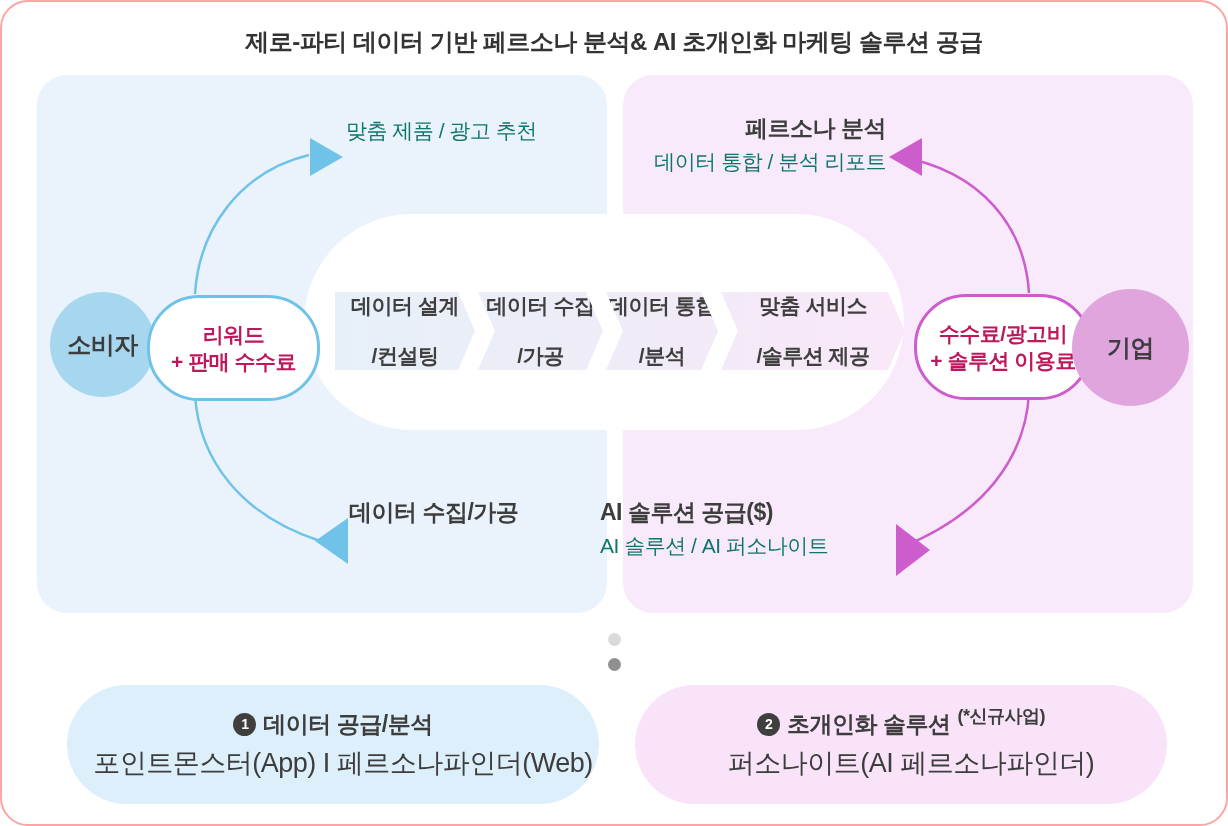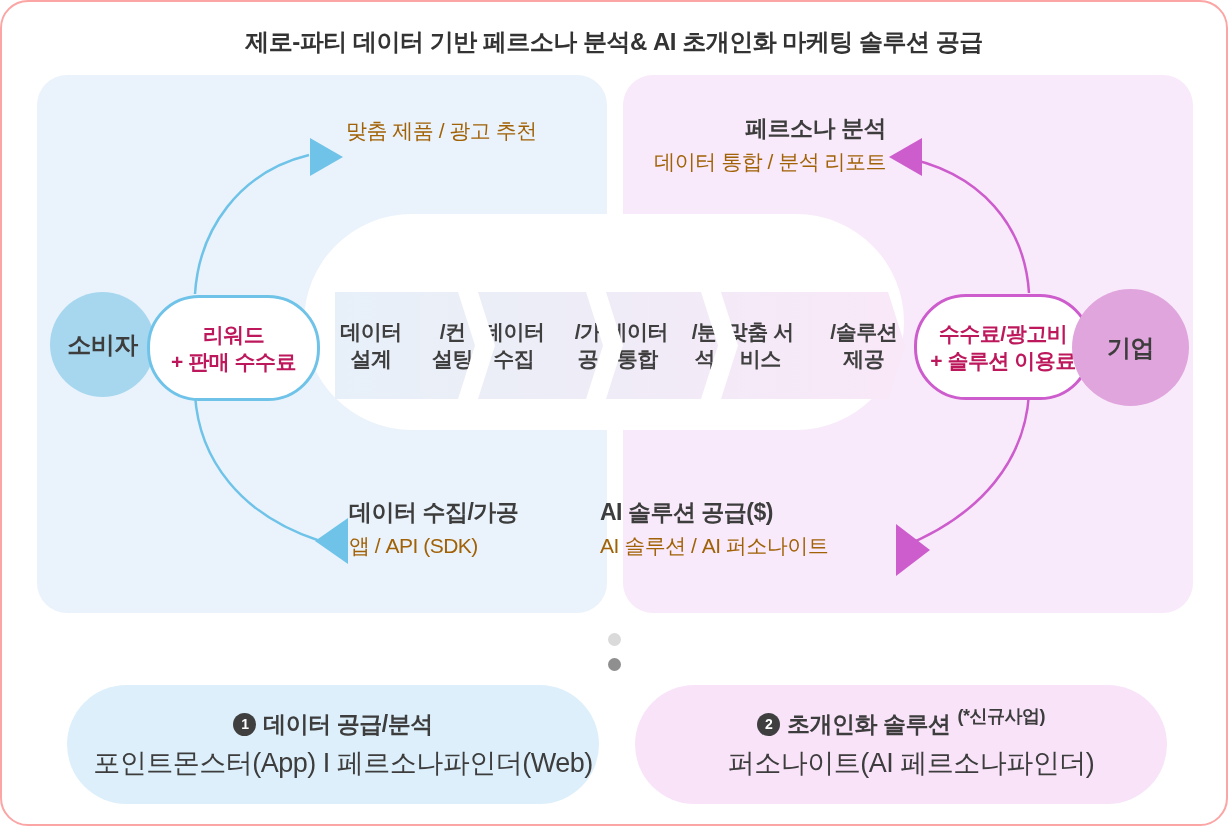--- a/index.html
+++ b/index.html
@@ -27,35 +27,35 @@
 
   .pill{
     display:flex;flex-direction:column;align-items:center;justify-content:center;
     background:#ffffff;border-radius:52px;font-size:21px;font-weight:bold;color:#be185d;
     line-height:1.3;letter-spacing:-0.5px;text-align:center;
   }
   .pill-left{left:145px;top:293px;width:167px;height:100px;border:3px solid #6fc3e8;}
   .pill-right{left:912px;top:292px;width:172px;height:100px;border:3px solid #cd5ccd;}
 
   .step{
-    top:290px;height:107px;display:flex;flex-direction:row;align-items:center;justify-content:center;
+    top:290px;height:78px;display:flex;flex-direction:column;align-items:center;justify-content:center;
     font-size:21px;font-weight:bold;color:#3f3f3f;line-height:1.28;letter-spacing:-0.5px;text-align:center;
     filter:drop-shadow(2px 3px 2px rgba(110,110,120,0.22));
     gap:23px;
   }
   .step-first{clip-path:polygon(0 0,calc(100% - 17px) 0,100% 50%,calc(100% - 17px) 100%,0 100%);}
   .step-next{clip-path:polygon(0 0,calc(100% - 17px) 0,100% 50%,calc(100% - 17px) 100%,0 100%,17px 50%);}
   .step1{left:333px;width:140px;background:linear-gradient(90deg,#e7f0f9,#ebeef7);}
   .step2{left:476px;width:125px;background:linear-gradient(90deg,#ebeef7,#eeecf7);}
   .step3{left:604px;width:112px;background:linear-gradient(90deg,#efecf7,#f3eaf7);}
   .step4{left:719px;width:184px;background:linear-gradient(90deg,#f4eaf7,#f9e8f8);}
 
   .flow-label{width:290px;letter-spacing:-0.5px;}
   .flow-label .flow-title{font-size:23px;font-weight:bold;color:#3d3d3d;}
-  .flow-label .flow-sub{font-size:21px;color:#a16207;margin-top:4px;}
+  .flow-label .flow-sub{font-size:21px;color:#0f766e;margin-top:4px;}
   .label-tl{left:344px;top:111px;text-align:left;}
   .label-tr{left:594px;top:111px;text-align:right;}
   .label-bl{left:347px;top:495px;text-align:left;}
   .label-br{left:598px;top:495px;text-align:left;}
 
   .bottom-card{
     top:683px;width:532px;height:119px;border-radius:60px;
     display:flex;flex-direction:column;align-items:center;justify-content:center;
     color:#3d3d3d;letter-spacing:-0.5px;text-align:center;
   }
@@ -133,21 +133,20 @@
 
   <div class="abs flow-label label-tl">
     <div class="flow-sub">맞춤 제품 / 광고 추천</div>
   </div>
   <div class="abs flow-label label-tr">
     <div class="flow-title">페르소나 분석</div>
     <div class="flow-sub">데이터 통합 / 분석 리포트</div>
   </div>
   <div class="abs flow-label label-bl">
     <div class="flow-title">데이터 수집/가공</div>
-    <div class="flow-sub">앱 / API (SDK)</div>
   </div>
   <div class="abs flow-label label-br">
     <div class="flow-title">AI 솔루션 공급($)</div>
     <div class="flow-sub">AI 솔루션 / AI 퍼소나이트</div>
   </div>
 
   <div class="abs dot dot-light"></div>
   <div class="abs dot dot-dark"></div>
 
   <div class="abs bottom-card bottom-card-left">

